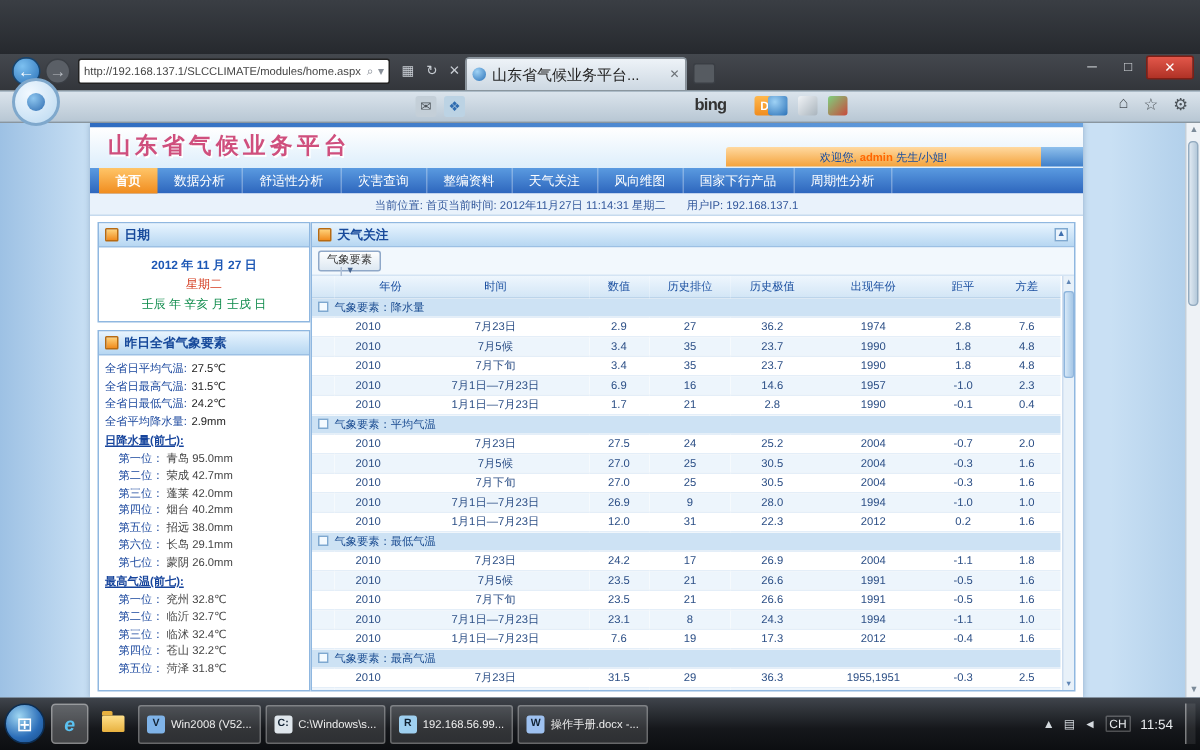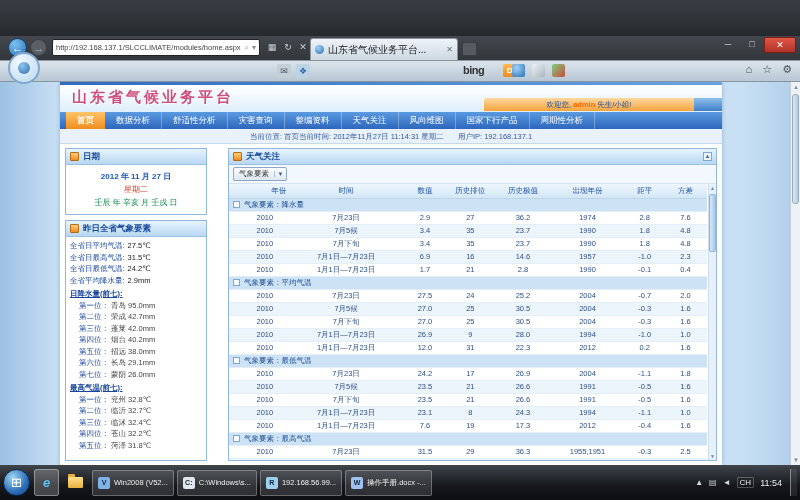--- a/index.html
+++ b/index.html
@@ -41,21 +41,21 @@
 .site-header{position:relative;height:27px;background:linear-gradient(180deg,#ffffff,#ddeefb);}
 .site-title{position:absolute;left:12px;top:3px;font-size:15px;font-weight:bold;letter-spacing:3px;color:#cf4f7d;text-shadow:1px 1px 0 #fff;}
 .welcome{position:absolute;right:28px;top:13px;height:13px;width:210px;display:flex;align-items:center;justify-content:center;gap:2px;background:linear-gradient(180deg,#ffd9a0,#f4a33c);font-size:7.5px;color:#1a4fa0;border-radius:2px 0 0 0;}
 .welcome .user{color:#f60;font-weight:bold;}
 .welcome-tail{position:absolute;right:0;top:13px;height:13px;width:28px;background:linear-gradient(180deg,#8fc0ec,#3f7fc9);}
 .main-nav{height:17px;background:linear-gradient(180deg,#5a9ae0,#2d66bd);display:flex;padding-left:6px;}
 .nav-item{padding:0 11px;line-height:17px;color:#fff;font-size:8.5px;border-right:1px solid rgba(255,255,255,.3);white-space:nowrap;}
 .nav-item.active{background:linear-gradient(180deg,#ffc568,#f08c1e);font-weight:bold;border-right:none;}
 .breadcrumb{height:15px;background:#e9f2fb;border-bottom:1px solid #c6daee;display:flex;justify-content:center;padding:0 8px;font-size:7.5px;color:#33589c;line-height:15px;}
 .bc-right{display:flex;gap:14px;}
-.content{display:flex;gap:21px;padding:4px 5px;height:321px;overflow:hidden;}
+.content{display:flex;gap:0;padding:4px 5px;height:321px;overflow:hidden;}
 
 
 .panel{border:1px solid #8fb7e0;background:#fff;}
 .panel-head{height:16px;background:linear-gradient(180deg,#e8f4fe,#b7d7f2);border-bottom:1px solid #9cc0e4;display:flex;align-items:center;padding:0 4px;gap:4px;color:#184a9b;font-weight:bold;font-size:8.5px;}
 .ph-icon{width:9px;height:9px;background:linear-gradient(180deg,#ffd27a,#f08c1e);border:1px solid #b86a10;border-radius:1px;}
 .sidebar{width:142px;display:flex;flex-direction:column;gap:5px;flex-shrink:0;}
 .date-body{padding:5px 2px;text-align:center;font-size:8px;line-height:13px;}
 .l-solar{color:#1c57b5;font-weight:bold;}
 .l-week{color:#d43b1f;}
 .l-lunar{color:#1c57b5;}
@@ -68,21 +68,21 @@
 .grp-title{color:#16449c;margin-top:2px;font-weight:bold;text-decoration:underline;}
 .rank-line{padding-left:9px;display:flex;gap:2px;}
 .rank-line .rank{color:#16449c;}
 .rank-line .val{color:#444;}
 
 
 .main-panel{flex:1;min-width:0;display:flex;flex-direction:column;position:relative;}
 .mp-head-spacer{flex:1;}
 .mp-collapse{width:9px;height:9px;border:1px solid #7ea8d0;background:#eaf3fc;font-size:6px;line-height:7px;text-align:center;color:#3f6fae;}
 .toolbar{height:19px;background:#f2f8fd;border-bottom:1px solid #d4e4f4;display:flex;align-items:center;padding:0 4px;}
-.filter-btn{display:flex;align-items:center;height:14px;border:1px solid #8fa8c8;background:linear-gradient(180deg,#fdfefe,#dde8f2);border-radius:2px;font-size:7.5px;color:#333;}
+.filter-btn{display:flex;align-items:center;height:14px;border:1px solid #8fa8c8;background:linear-gradient(180deg,#fdfefe,#dde8f2);border-radius:2px;font-size:7.5px;color:#333;flex-direction:column;}
 .filter-btn .fb-label{padding:0 5px;}
 .filter-btn .fb-caret{width:12px;border-left:1px solid #aebfd6;text-align:center;color:#47648e;font-size:6px;}
 .table-wrap{flex:1;overflow:hidden;padding-right:9px;position:relative;}
 table.wtable{width:100%;border-collapse:collapse;table-layout:fixed;font-size:7.5px;color:#2c4f86;}
 .wtable th{height:14px;background:linear-gradient(180deg,#eef6fd,#d3e6f6);border-bottom:1px solid #bcd4ea;color:#1a4fa0;font-weight:normal;}
 .wtable th:nth-child(1){width:3%;}
 .wtable th:nth-child(2){width:9%;text-align:right;}
 .wtable th:nth-child(3){width:25%;}
 .wtable th:nth-child(4){width:8%;}
 .wtable th:nth-child(5){width:11%;}

